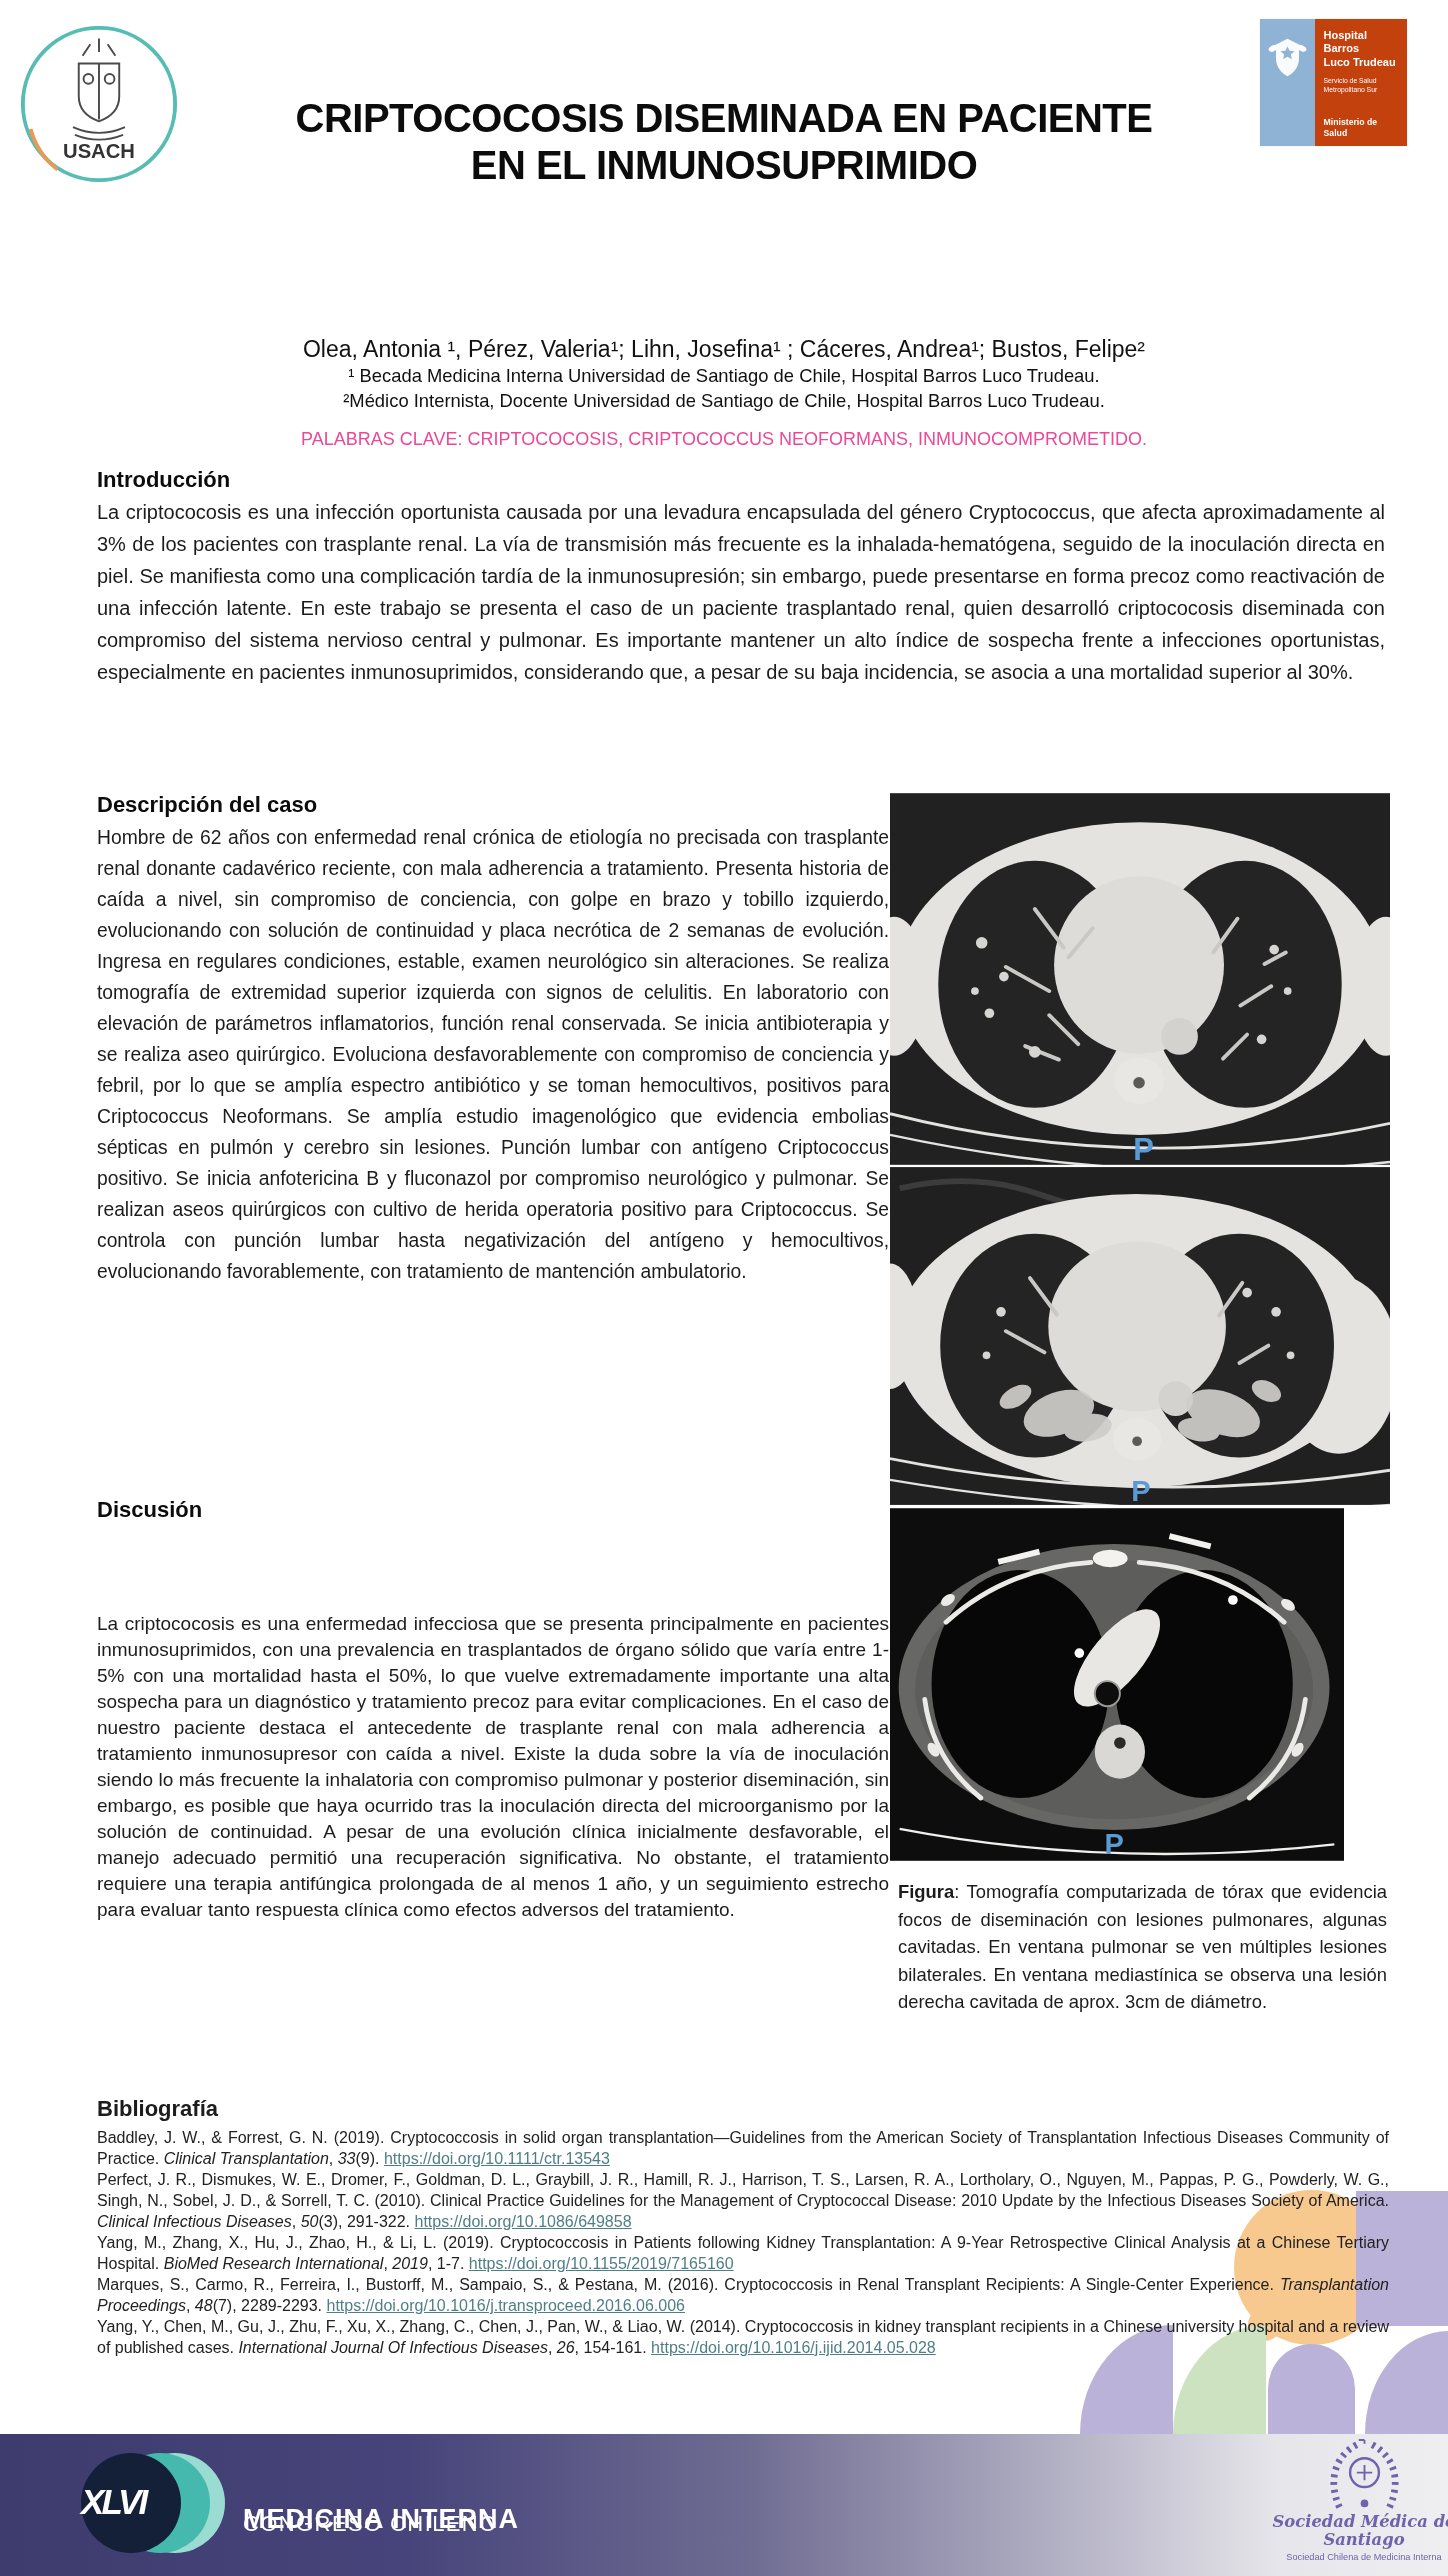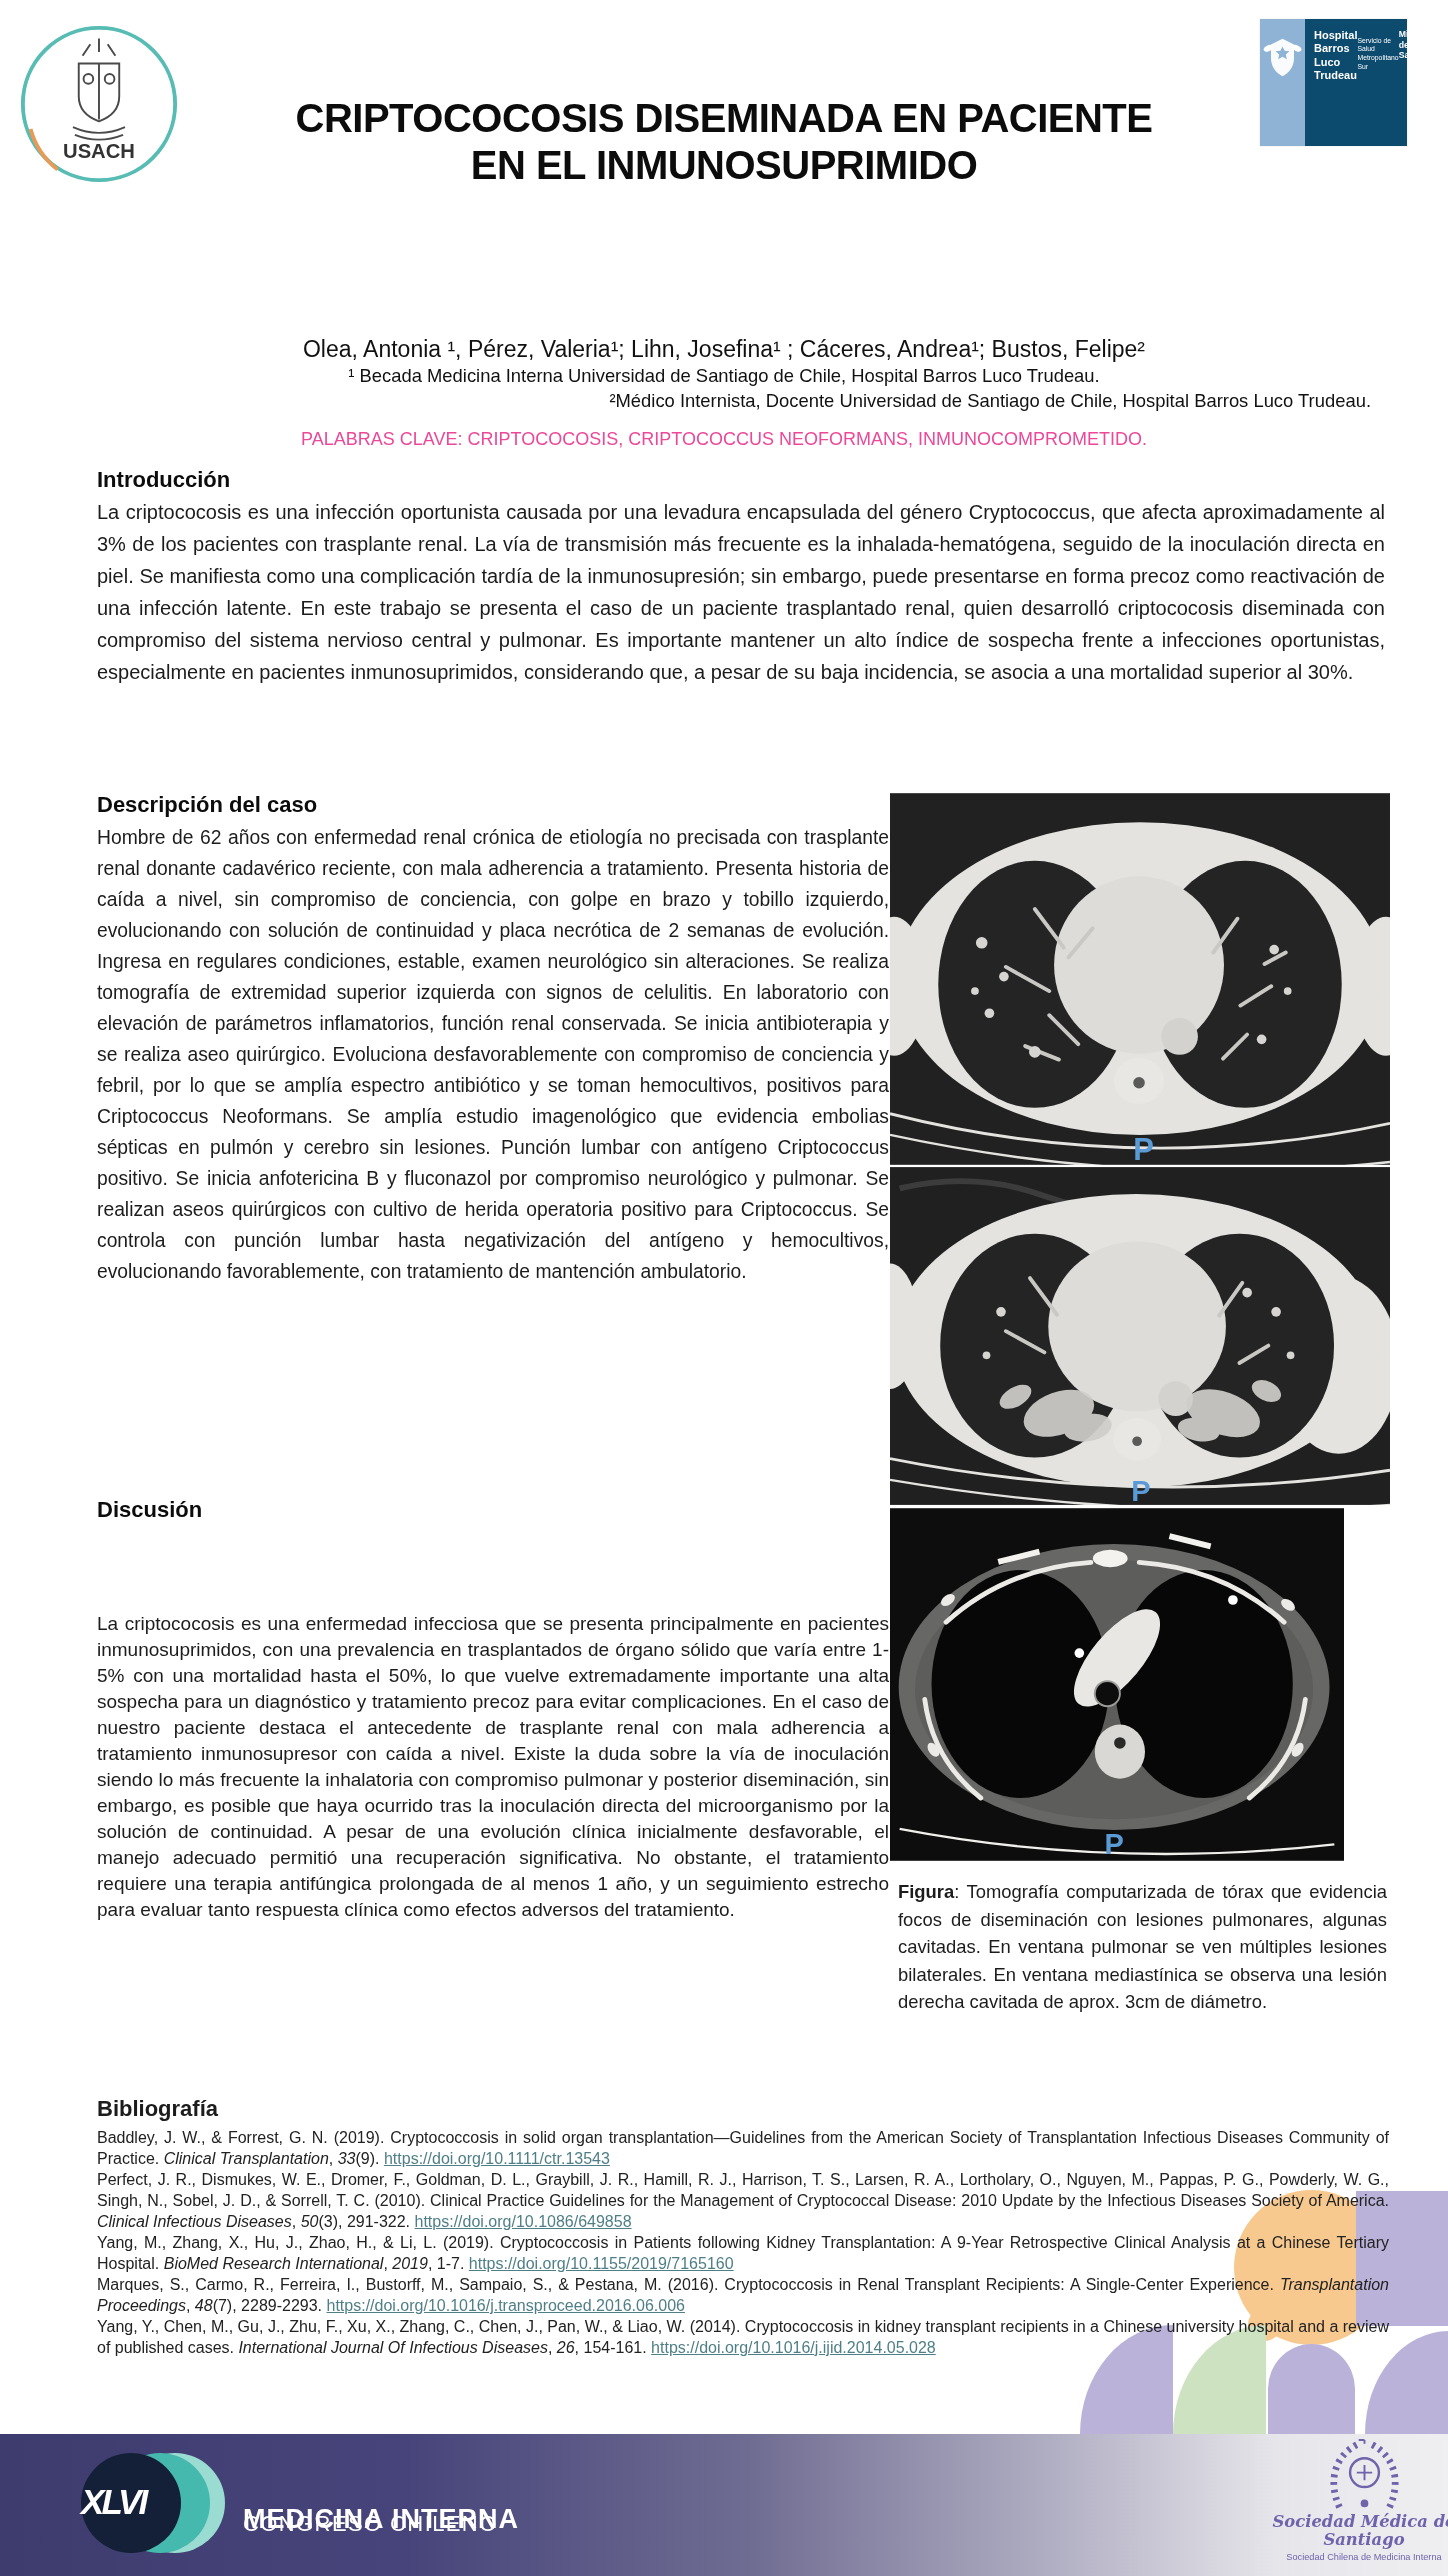--- a/index.html
+++ b/index.html
@@ -4,32 +4,32 @@
 <style>
   html,body{margin:0;padding:0;background:#ffffff;}
   .poster{position:relative;width:1449px;height:2576px;background:#ffffff;
           font-family:"Liberation Sans", sans-serif;color:#1c1c1c;overflow:hidden;}
   .abs{position:absolute;}
 
   
   .usach-logo{left:19.3px;top:23px;width:160px;height:162px;}
   .hospital-logo{left:1260px;top:19.3px;width:147px;height:127px;display:flex;box-shadow:0 0 0 1px rgba(0,0,0,0.03);}
   .hospital-blue{width:42%;background:#8FB3D5;display:flex;align-items:flex-start;justify-content:center;padding-top:13.5px;}
-  .hospital-pink{width:58%;background:#0c4a6e;color:#ffffff;padding:9.7px 7.7px 7.7px 8.7px;display:flex;flex-direction:row;}
+  .hospital-pink{width:58%;background:#c2410c;color:#ffffff;padding:9.7px 7.7px 7.7px 8.7px;display:flex;flex-direction:column;}
   .h-name{font-size:11px;font-weight:700;line-height:13.5px;}
   .h-serv{font-size:6.8px;line-height:8.7px;margin-top:7.7px;}
   .h-min{font-size:8.7px;font-weight:700;line-height:10.6px;}
   .h-spacer{flex:1;}
 
   
   .title{left:77px;top:95px;width:1294px;text-align:center;font-size:40px;line-height:47px;
          font-weight:600;color:#0c0c0c;letter-spacing:-0.5px;}
   .authors{left:77px;top:336px;width:1294px;text-align:center;font-size:23px;color:#111;}
   .affil1{left:77px;top:365px;width:1294px;text-align:center;font-size:18.4px;color:#111;}
-  .affil2{left:77px;top:390px;width:1294px;text-align:right;font-size:18.4px;color:#111;}
+  .affil2{left:77px;top:390px;width:1294px;text-align:center;font-size:18.4px;color:#111;}
   .keywords{left:77px;top:429px;width:1294px;text-align:center;font-size:18px;font-weight:500;color:#ec4899;}
 
   
   .sec-heading{font-size:22px;font-weight:700;color:#0c0c0c;}
   .intro-heading{left:97px;top:467px;}
   .intro-body{left:97px;top:496px;width:1288px;font-size:20px;line-height:32px;text-align:justify;}
   .caso-heading{left:97px;top:792px;}
   .caso-body{left:97px;top:822px;width:792px;font-size:19.3px;line-height:31px;text-align:justify;}
   .disc-heading{left:97px;top:1497px;}
   .disc-body{left:97px;top:1611px;width:792px;font-size:19px;line-height:26px;text-align:justify;}

